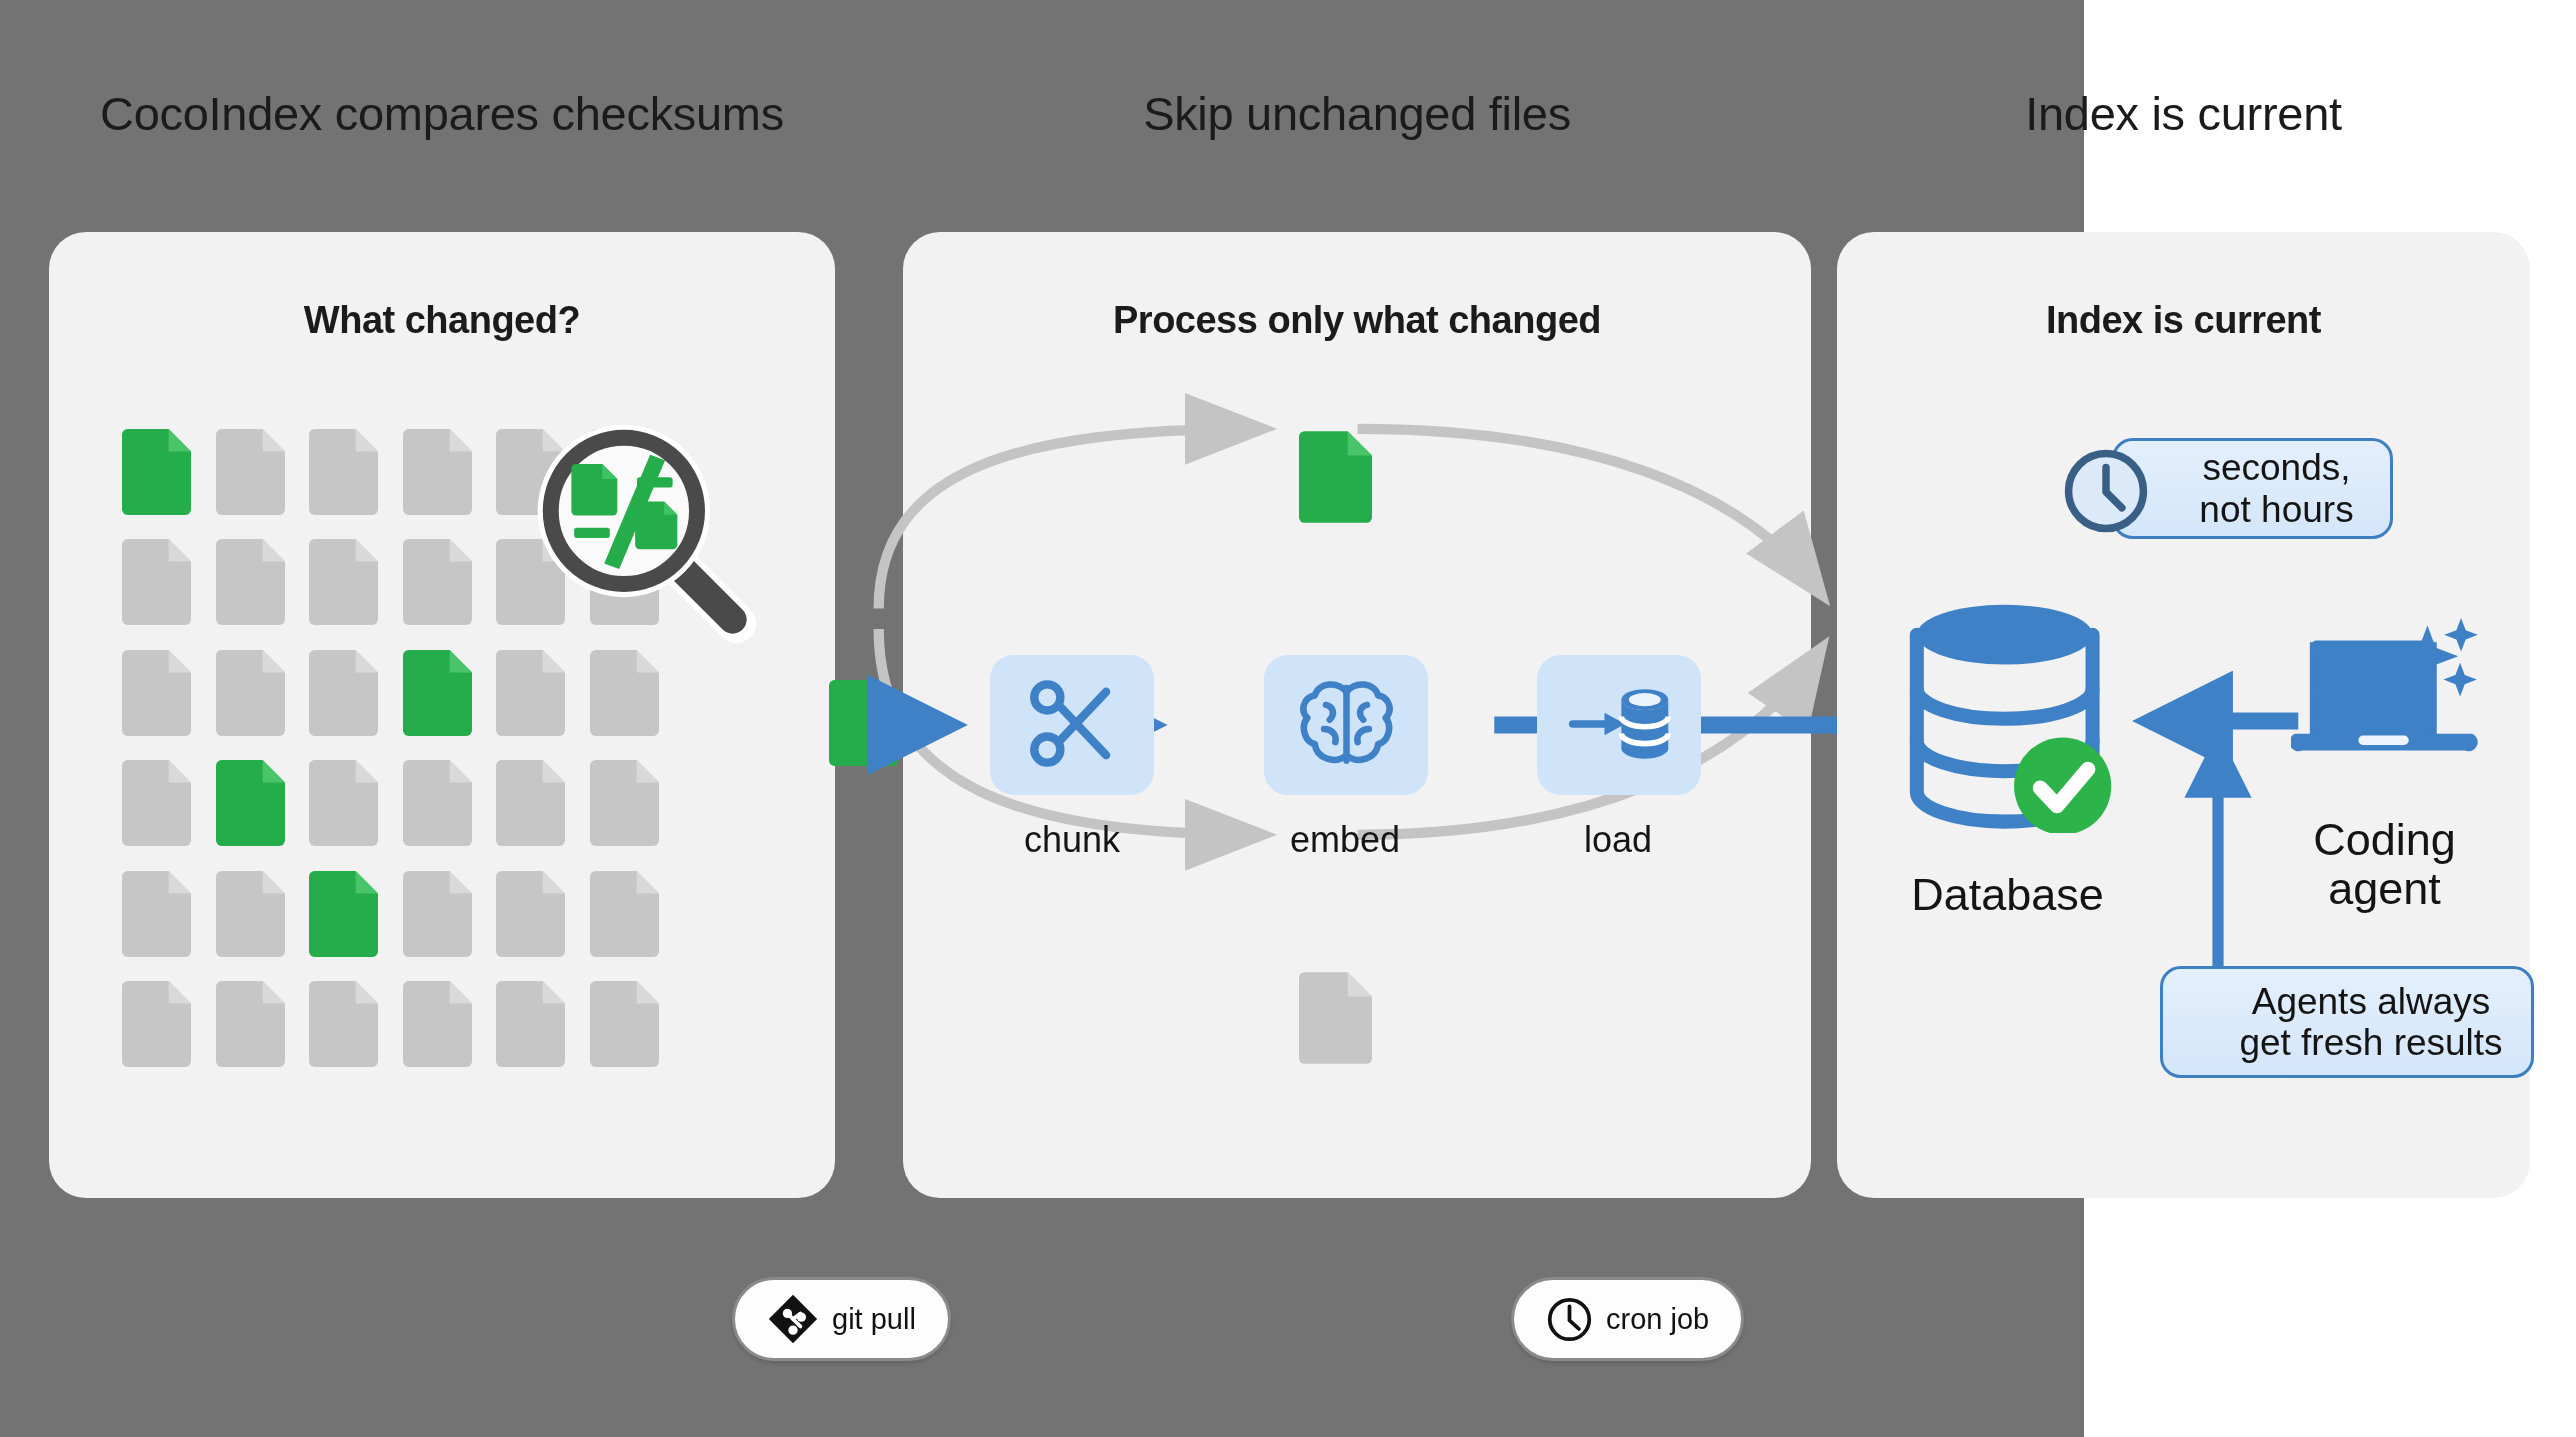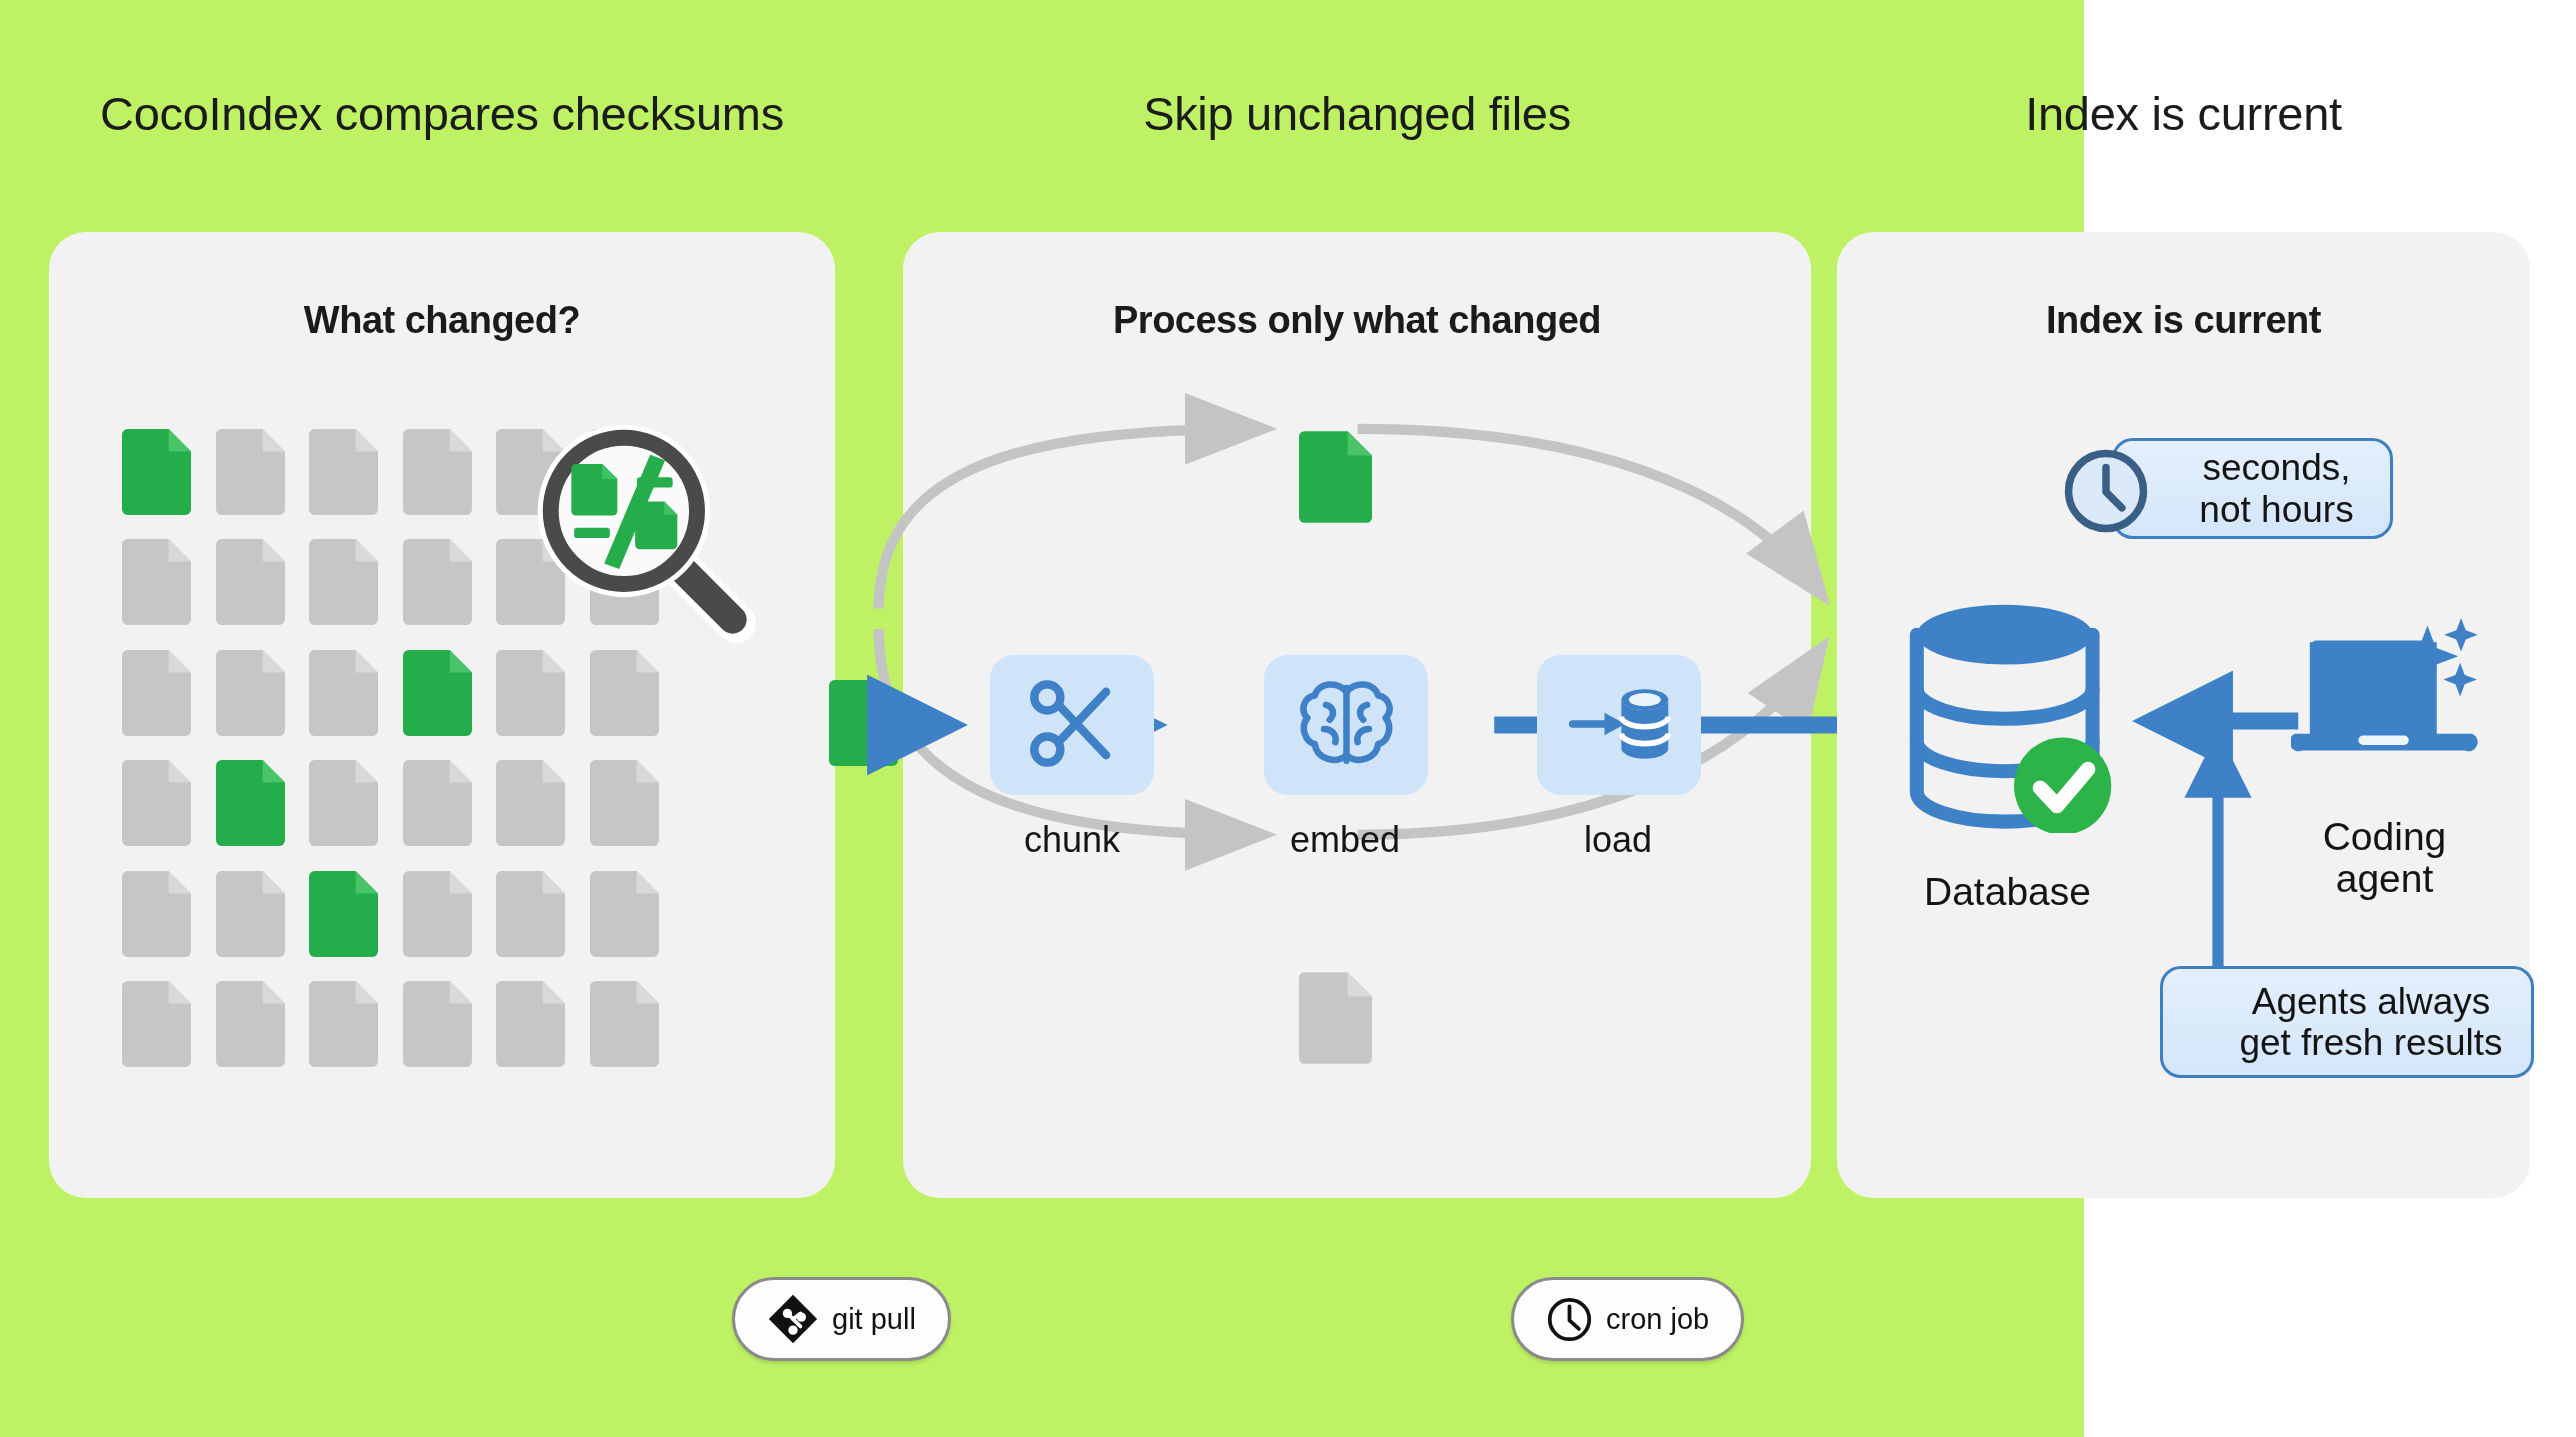--- a/index.html
+++ b/index.html
@@ -2,21 +2,21 @@
 <html style="font-size:15px"><head>
 <meta charset="utf-8">
 <style>
   * { box-sizing: border-box; margin: 0; padding: 0; }
   html, body {
     width: 2576px; height: 1438px;
     background: #ffffff;
     font-family: "Liberation Sans", sans-serif;
     overflow: hidden;
   }
-  #stage { position: relative; width: 2084px; height: 1438px; background: #bef264; }
+  #stage { position: relative; width: 2084px; height: 1438px; background: #737373; }
 
   
   .col-caption {
     position: absolute;
     text-align: center;
     font-size: 47px;
     color: #1b1b1b;
     font-weight: 400;
     letter-spacing: -0.3px;
     white-space: nowrap;
@@ -80,21 +80,21 @@
     line-height: 1.12;
     color: #141414;
     padding: 7.5px 17px;
   }
   .callout span { display: block; margin-left: 48px; }
 
   
   .icon-label {
     position: absolute;
     text-align: center;
-    font-size: 39px;
+    font-size: 45px;
     color: #141414;
     line-height: 1.08;
     white-space: pre-line;
   }
 
   
   .pill {
     position: absolute;
     height: 84px;
     border: 3.7px solid #8a8a8a;

